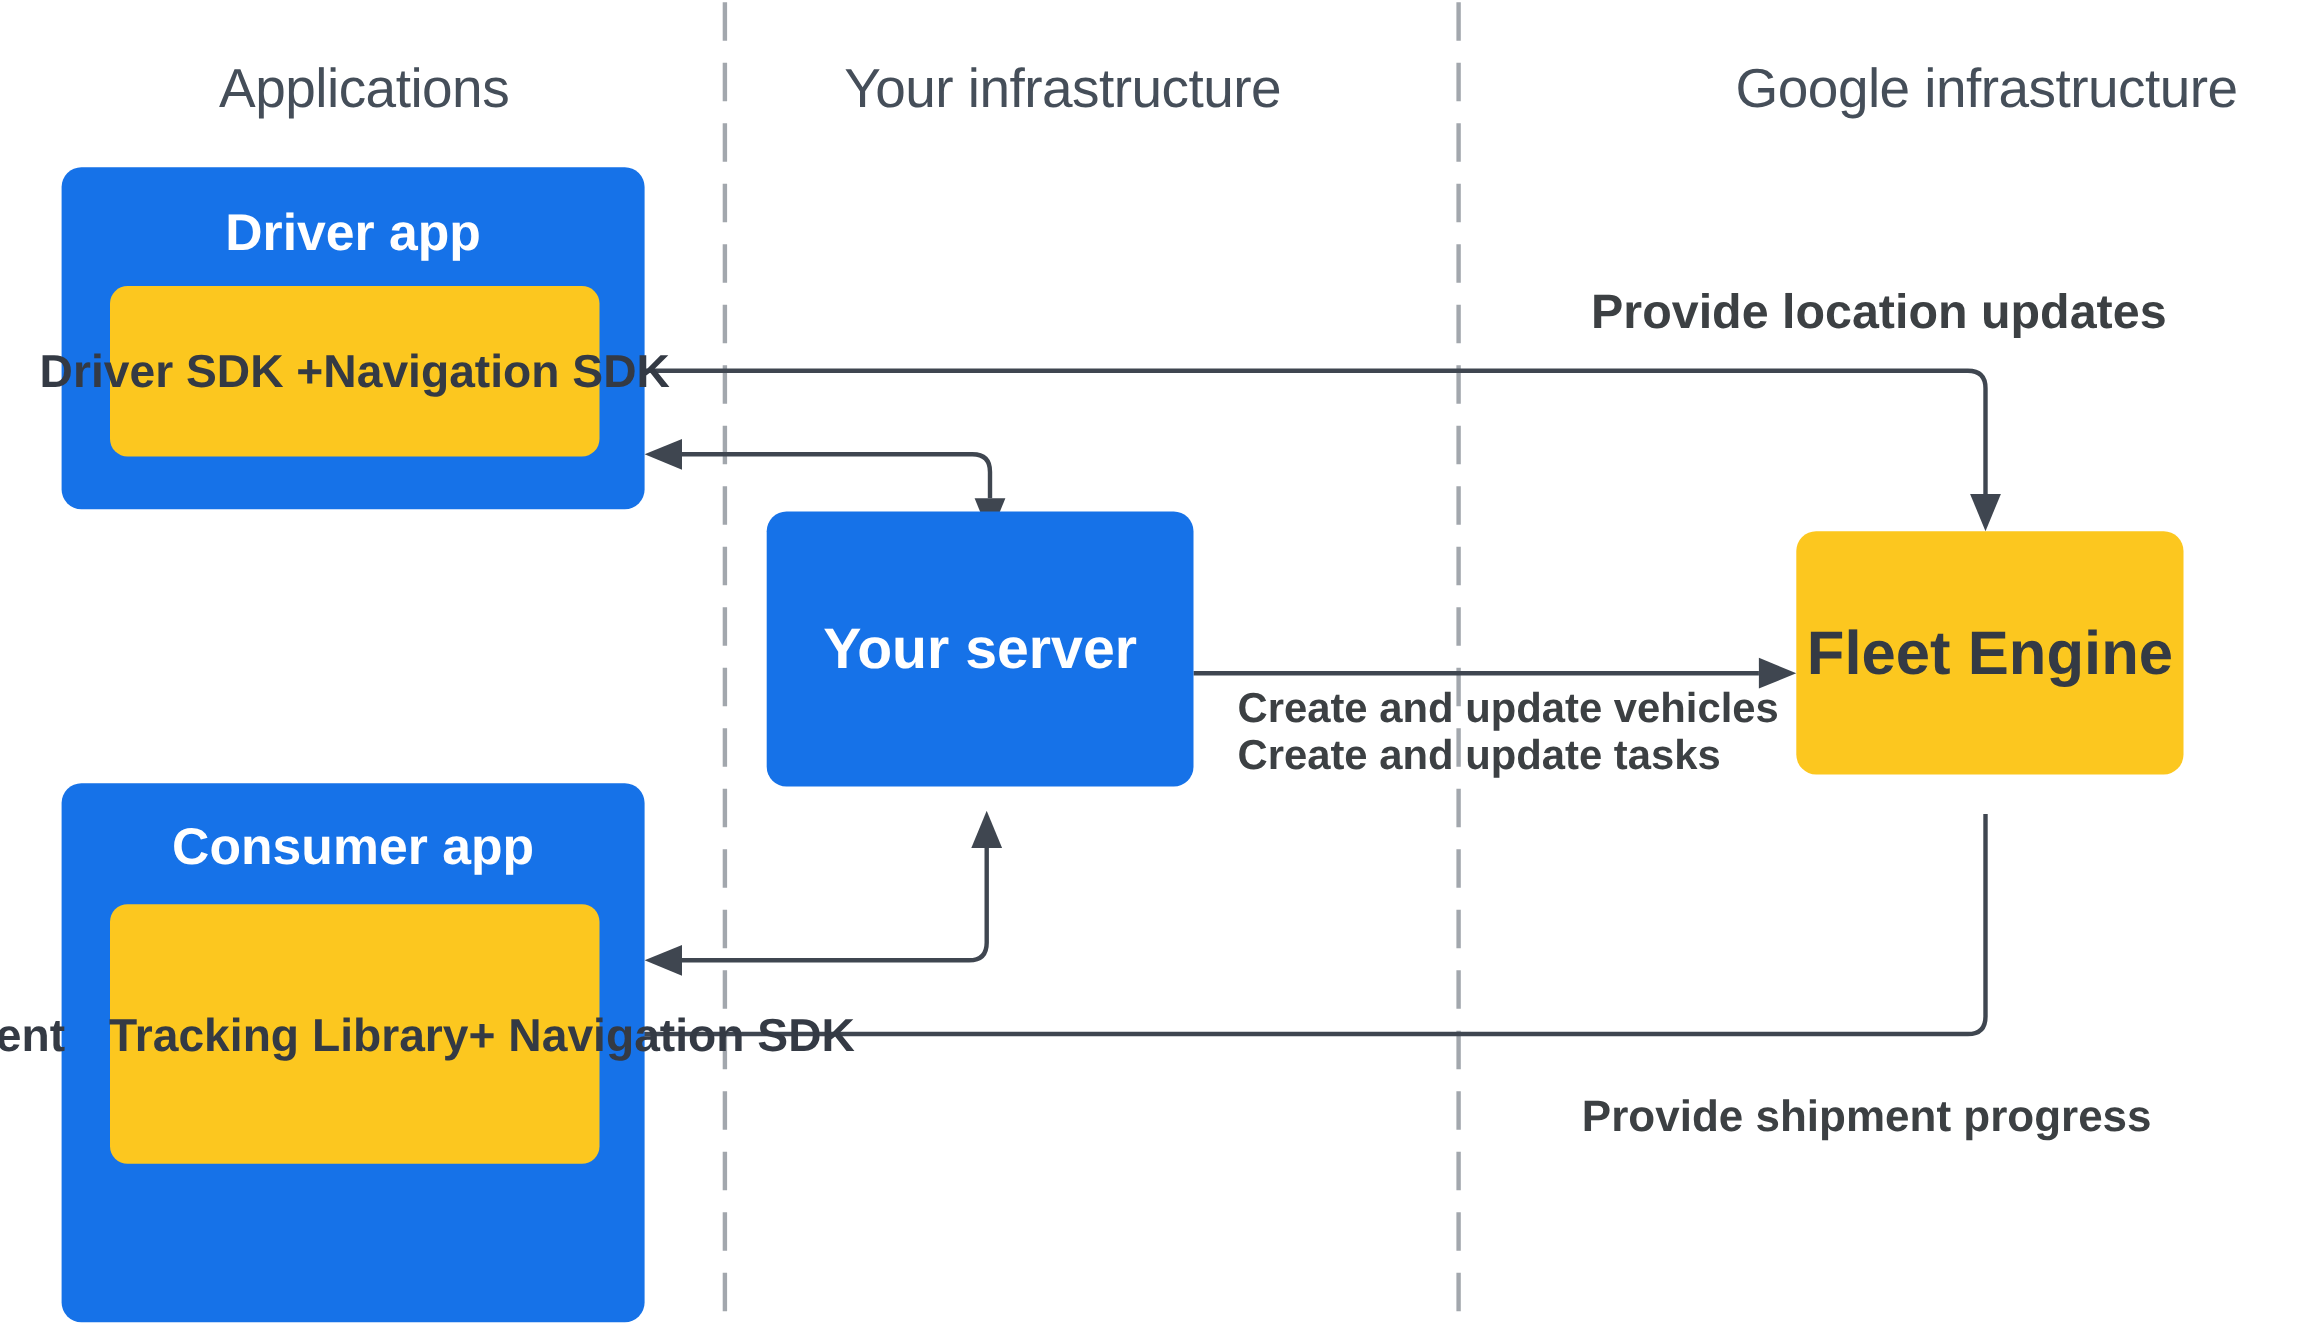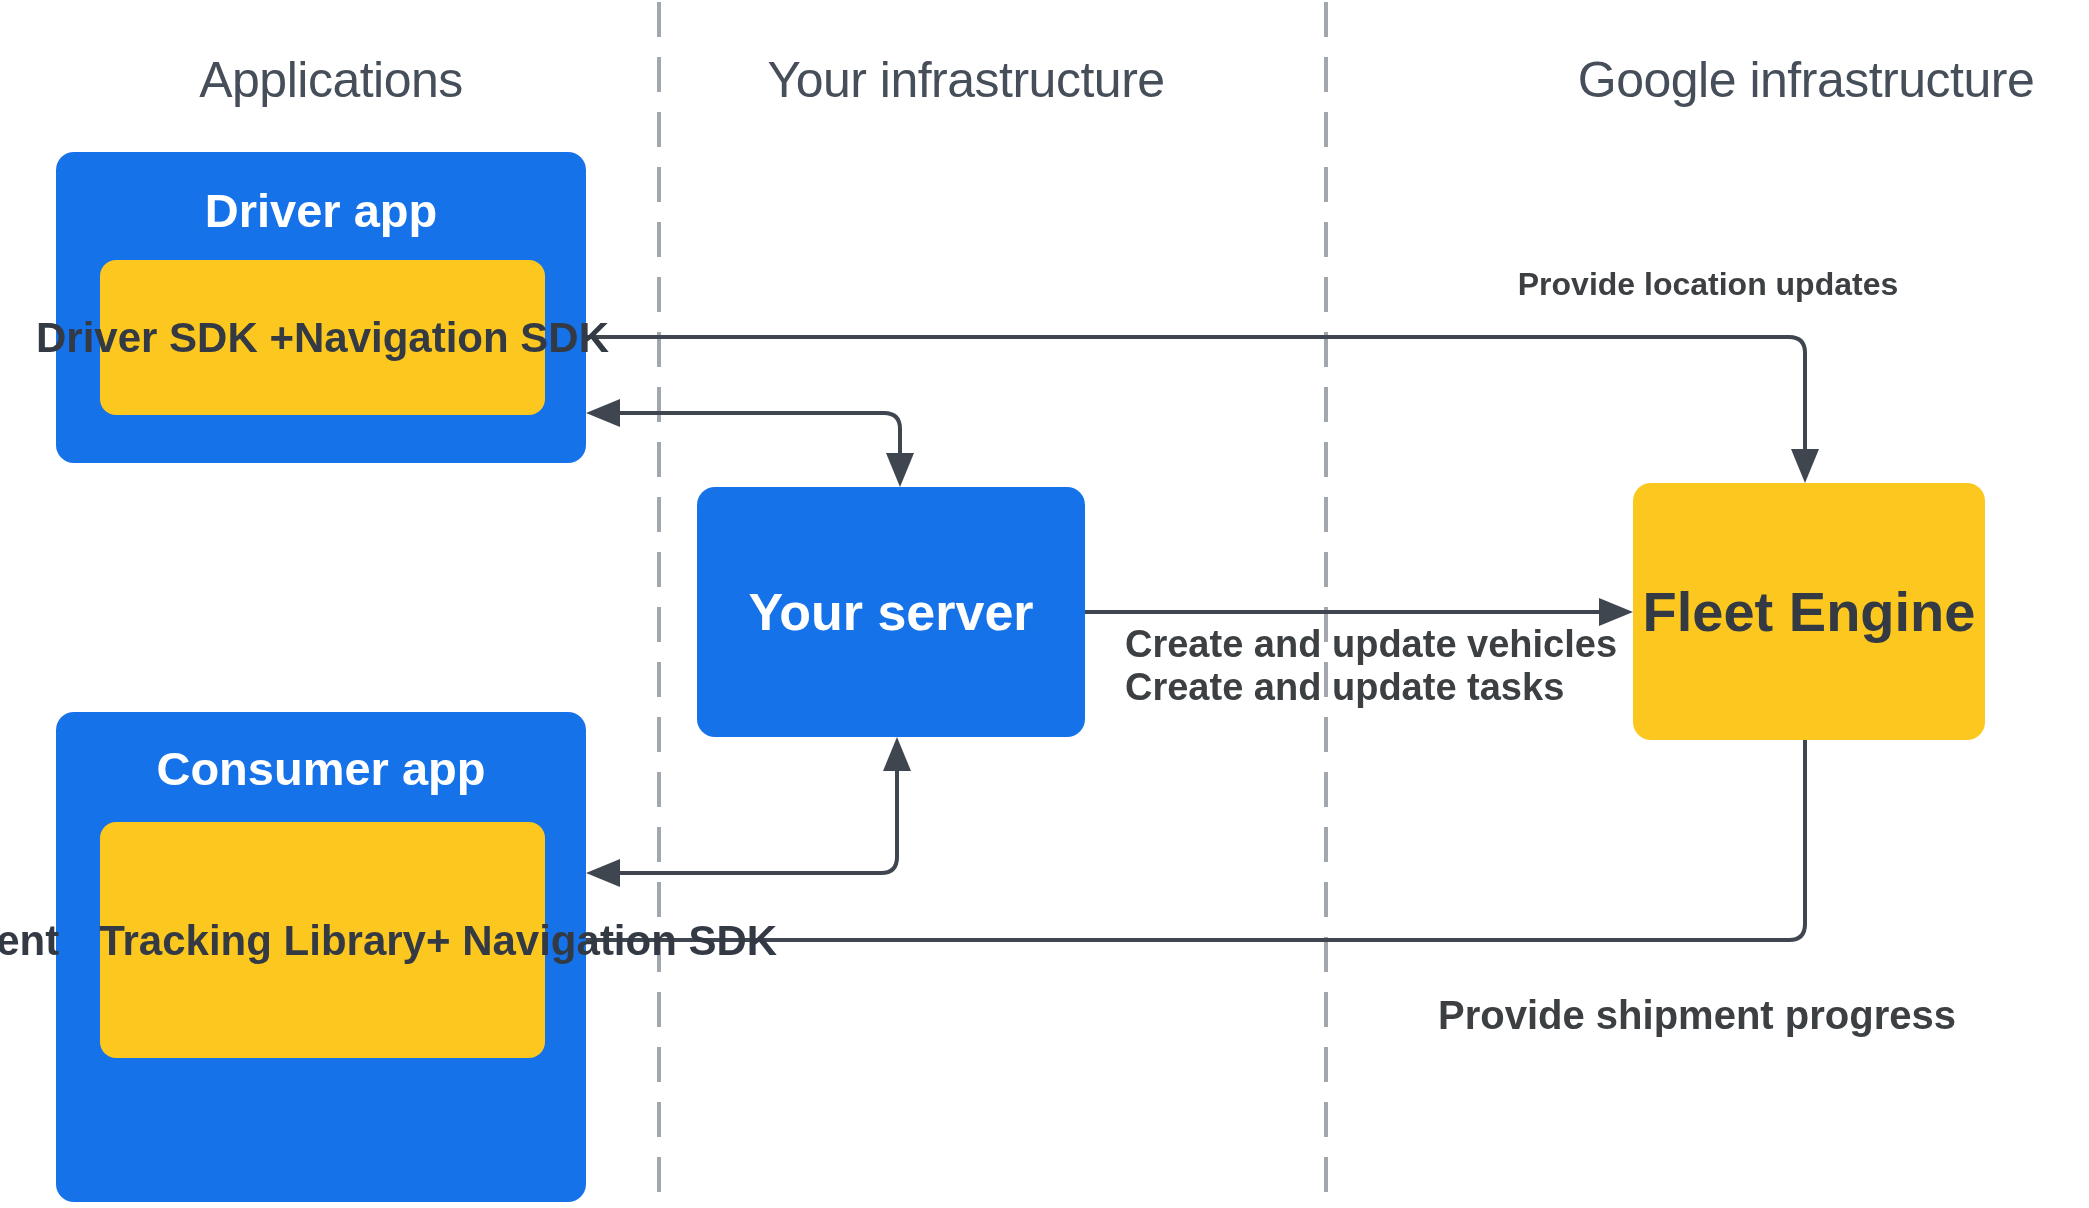--- a/index.html
+++ b/index.html
@@ -32,21 +32,21 @@
     position:absolute;border-radius:18px;display:flex;align-items:center;justify-content:center;
   }
   .server-box{background:var(--blue,#1672e8);}
   .fleet-box{background:var(--yellow,#fcc71f);}
   .server-box .node-title{color:var(--white_text,#fff);font-weight:700;font-size:52px;white-space:nowrap;}
   .fleet-box .node-title{color:var(--box_text_dark,#343a44);font-weight:700;font-size:56px;white-space:nowrap;}
   .edge-label{
     position:absolute;color:var(--label_text,#3c4043);font-weight:700;white-space:nowrap;
   }
   .edge-label.centered{transform:translateX(-50%);}
-  #label-location{left:1708px;top:262px;font-size:32px;line-height:44px;}
+  #label-location{left:1708px;top:262px;font-size:44px;line-height:44px;}
   #label-create{left:1125px;top:623px;font-size:38px;line-height:43px;}
   #label-progress{left:1697px;top:993px;font-size:40px;line-height:44px;}
 </style>
 </head>
 <body>
 
 <div class="canvas">
 
   <svg class="connectors" viewBox="0 0 2089 1208" xmlns="http://www.w3.org/2000/svg">
 
@@ -96,25 +96,25 @@
 
   <div class="app-box" style="left:56px;top:712px;width:530px;height:490px;">
     <div class="app-title" style="top:31px;">Consumer app</div>
     <div class="sdk-box" style="left:44px;top:110px;width:445px;height:236px;">
       <div class="sdk-line" style="line-height:63px;">Shipment</div>
       <div class="sdk-line" style="line-height:63px;margin-left:40px;">Tracking Library</div>
       <div class="sdk-line" style="line-height:63px;">+ Navigation SDK</div>
     </div>
   </div>
 
-  <div class="server-box" style="left:697px;top:487px;width:388px;height:250px;">
+  <div class="server-box" style="left:697px;top:465px;width:388px;height:250px;">
     <div class="node-title">Your server</div>
   </div>
 
-  <div class="fleet-box" style="left:1633px;top:483px;width:352px;height:257px;">
+  <div class="fleet-box" style="left:1633px;top:483px;width:352px;height:221px;">
     <div class="node-title">Fleet Engine</div>
   </div>
 
   <div class="edge-label centered" id="label-location">Provide location updates</div>
 
   <div class="edge-label" id="label-create">
     <div>Create and update vehicles</div>
     <div>Create and update tasks</div>
   </div>
 

